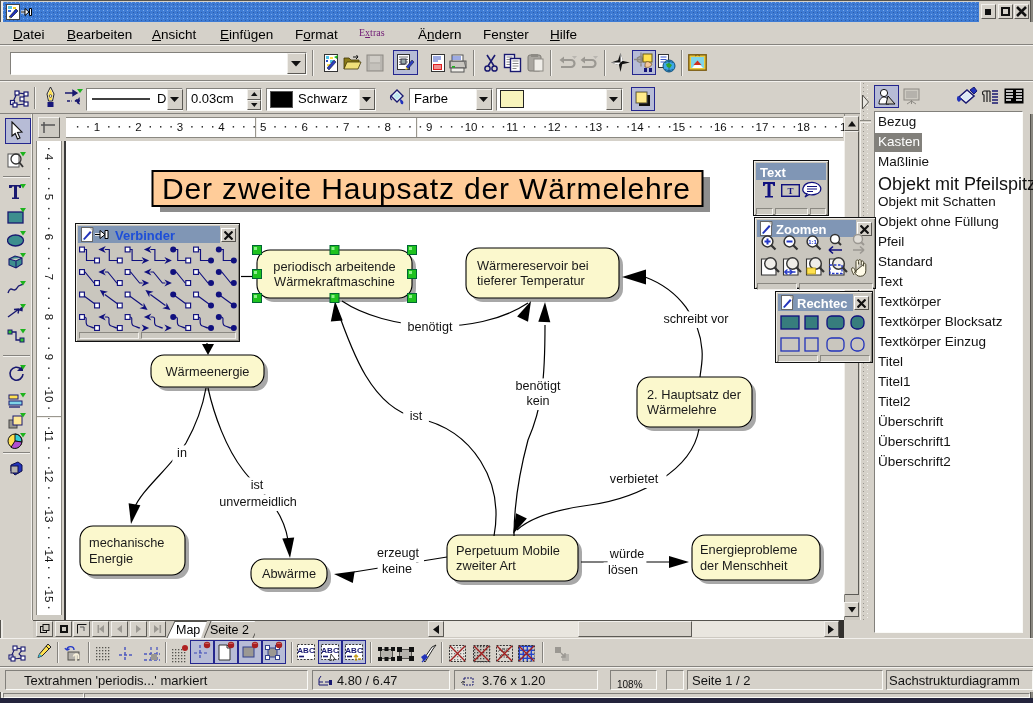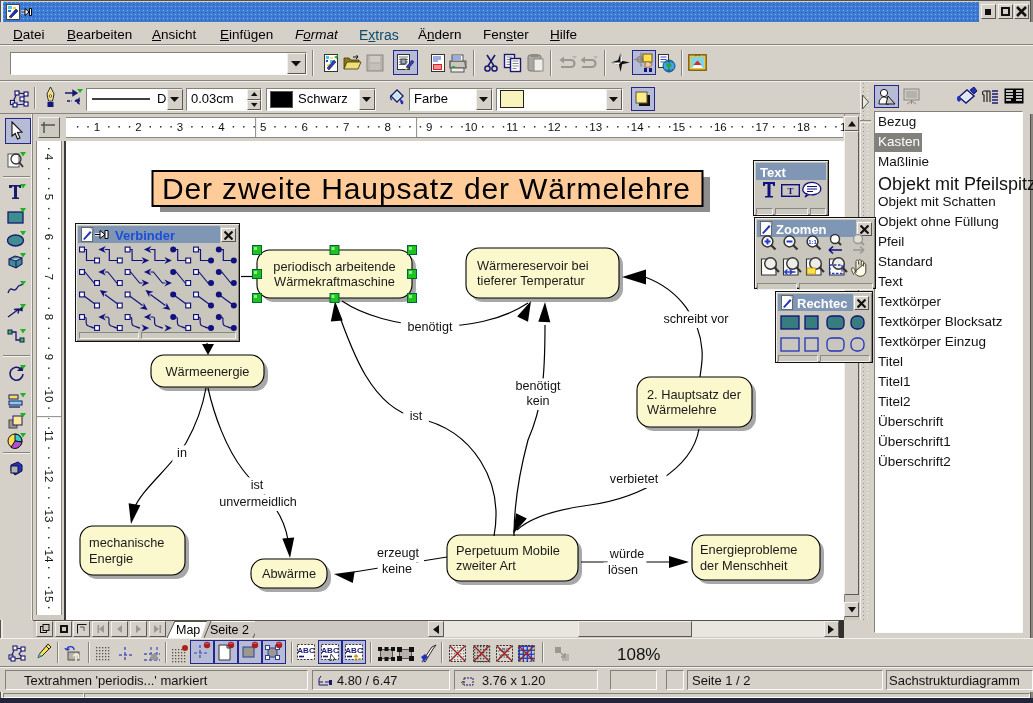--- a/index.html
+++ b/index.html
@@ -57,22 +57,22 @@
 <div class="abs" style="left:0px;top:0px;width:1033px;height:1px;background:#55534e;"></div>
 <div class="abs" style="left:0px;top:0px;width:1px;height:703px;background:#55534e;"></div>
 <div class="abs" style="left:1px;top:1px;width:2px;height:700px;background:#eceae5;"></div>
 <div class="abs" style="left:1030px;top:0px;width:3px;height:703px;background:#8a8881;border-left:1px solid #55534e;"></div>
 <div class="abs" style="left:0px;top:698px;width:1033px;height:5px;background:#23233c;"></div>
 <div class="abs" style="left:0px;top:22px;width:1033px;height:22px;background:#d5d1c9;"></div>
 <div class="t" style="left:13px;top:27px;font-size:13.5px;color:#000;font-weight:normal;"><u>D</u>atei</div>
 <div class="t" style="left:67px;top:27px;font-size:13.5px;color:#000;font-weight:normal;"><u>B</u>earbeiten</div>
 <div class="t" style="left:152px;top:27px;font-size:13.5px;color:#000;font-weight:normal;"><u>A</u>nsicht</div>
 <div class="t" style="left:220px;top:27px;font-size:13.5px;color:#000;font-weight:normal;"><u>E</u>infügen</div>
-<div class="t" style="left:295px;top:27px;font-size:13.5px;color:#000;font-weight:normal;font-style:italic;">F<u>o</u>rmat</div>
-<div class="t" style="left:359px;top:27px;font-size:14px;color:#0c4a6e;font-weight:normal;">E<u>x</u>tras</div>
+<div class="t" style="left:295px;top:27px;font-size:13.5px;color:#000;font-weight:normal;">F<u>o</u>rmat</div>
+<div class="t" style="left:359px;top:27px;font-size:10px;color:#701a75;font-weight:normal;font-family:Liberation Serif, serif;">E<u>x</u>tras</div>
 <div class="t" style="left:418px;top:27px;font-size:13.5px;color:#000;font-weight:normal;">Ä<u>n</u>dern</div>
 <div class="t" style="left:483px;top:27px;font-size:13.5px;color:#000;font-weight:normal;">Fen<u>s</u>ter</div>
 <div class="t" style="left:550px;top:27px;font-size:13.5px;color:#000;font-weight:normal;"><u>H</u>ilfe</div>
 <div class="hsep" style="left:0px;top:44px;width:1033px;"></div>
 <div class="abs" style="left:0px;top:46px;width:1033px;height:35px;background:#d5d1c9;"></div>
 <div class="abs sunken" style="left:10px;top:52px;width:297px;height:23px;background:#fff;"></div>
 <div class="abs raised" style="left:287px;top:53px;width:19px;height:21px;"></div>
 <svg class="abs" style="left:291px;top:61px;" width="11" height="6" xmlns="http://www.w3.org/2000/svg">
       <path d="M0 0 h10 l-5 5.5 z" fill="#111"></path>
     </svg>
@@ -962,21 +962,21 @@
       <rect x="11" y="5" width="3" height="5" fill="#191970"></rect>
     </svg>
 <div class="t" style="left:337px;top:673px;font-size:12.8px;color:#111;font-weight:normal;">4.80 / 6.47</div>
 <div class="abs sunken" style="left:454px;top:670px;width:144px;height:20px;background:#d5d1c9;"></div>
 <svg class="abs" style="left:460px;top:674px;" width="14" height="12" xmlns="http://www.w3.org/2000/svg">
       <rect x="4" y="4" width="9" height="7" fill="none" stroke="#191970" stroke-dasharray="2 1"></rect>
       <path d="M1 9 l2 -2 l2 2 m-2 -2 v4" stroke="#555" fill="none"></path>
     </svg>
 <div class="t" style="left:482px;top:673px;font-size:12.8px;color:#111;font-weight:normal;">3.76 x 1.20</div>
 <div class="abs sunken" style="left:610px;top:670px;width:47px;height:20px;background:#d5d1c9;"></div>
-<div class="t" style="left:617px;top:645px;font-size:17px;color:#111;font-weight:normal;">108%</div>
+<div class="t" style="left:617px;top:679px;font-size:10px;color:#111;font-weight:normal;">108%</div>
 <div class="abs sunken" style="left:666px;top:670px;width:18px;height:20px;background:#d5d1c9;"></div>
 <div class="abs sunken" style="left:687px;top:670px;width:196px;height:20px;background:#d5d1c9;"></div>
 <div class="t" style="left:692px;top:673px;font-size:13px;color:#111;font-weight:normal;">Seite 1 / 2</div>
 <div class="abs sunken" style="left:886px;top:670px;width:147px;height:20px;background:#d5d1c9;"></div>
 <div class="t" style="left:889px;top:673px;font-size:13px;color:#111;font-weight:normal;">Sachstrukturdiagramm</div>
 <div class="t" style="left:889px;top:673px;font-size:13px;color:#000;font-weight:normal;"></div>
 <div class="abs sunken" style="left:3px;top:693px;width:81px;height:5px;"></div>
 <div class="abs sunken" style="left:84px;top:693px;width:946px;height:5px;"></div>
 <div class="abs pal" style="left:75px;top:223px;width:165px;height:119px;"></div>
 <div class="paltit" style="left:78px;top:226px;width:142px;height:17px;"></div>

